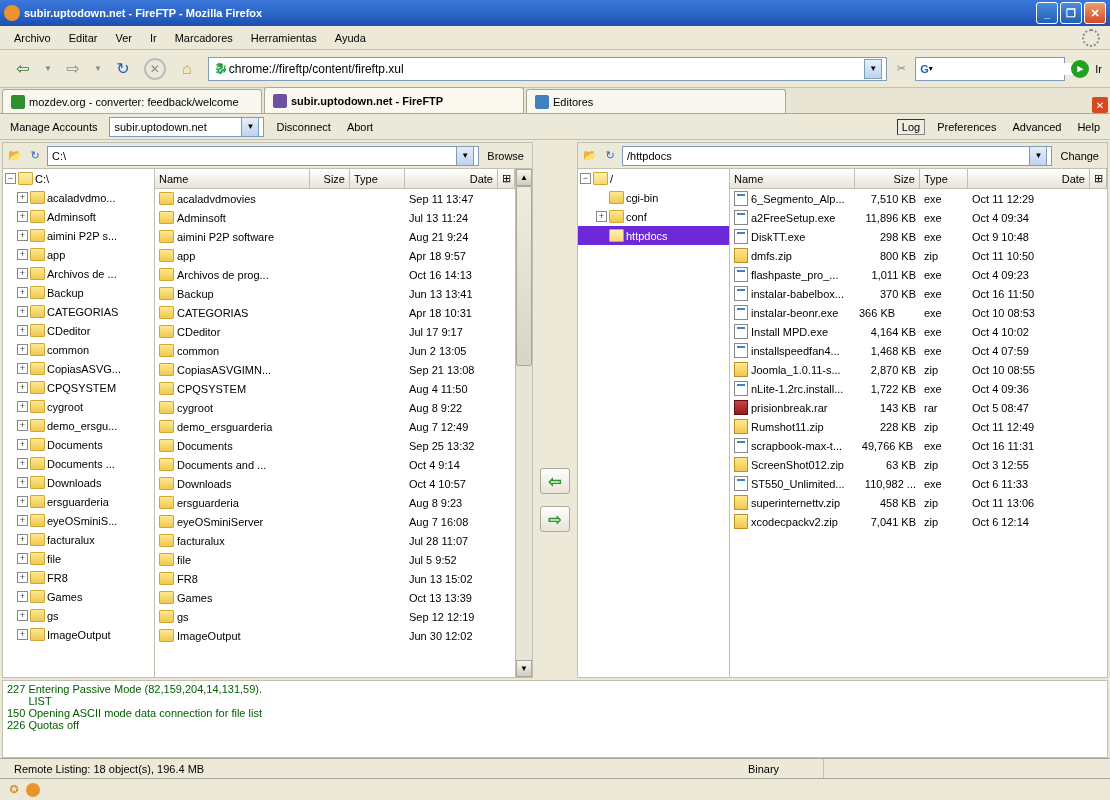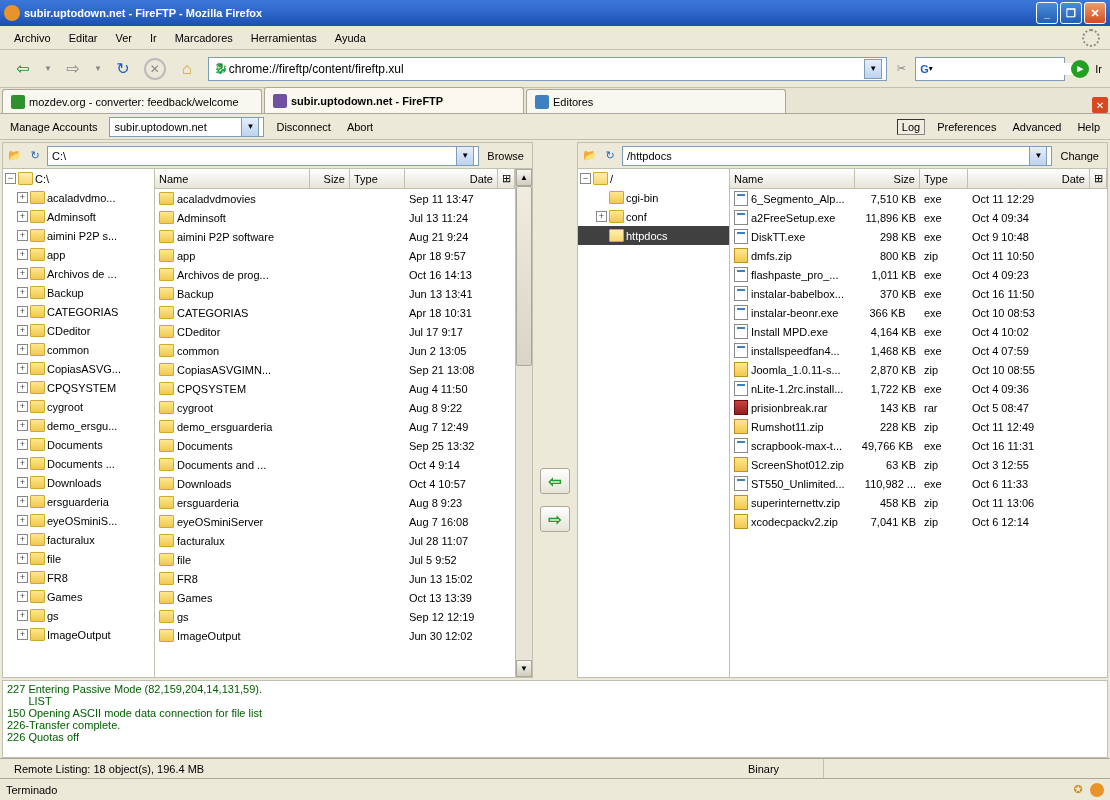--- a/index.html
+++ b/index.html
@@ -34,21 +34,21 @@
 .account-dd{width:155px;height:20px;background:#fff;border:1px solid #7e9db9;display:flex;align-items:center;padding:0 4px}
 .link-btn{color:#000;cursor:default;padding:2px 4px}
 .log-btn{border:1px inset #888;padding:1px 4px;background:#f0ece0}
 .panes{flex:1;display:flex;min-height:0}
 .pane{flex:1;display:flex;flex-direction:column;border:1px solid #c0c0b0;margin:2px;min-width:0}
 .path-bar{height:26px;display:flex;align-items:center;padding:2px 4px;gap:4px;border-bottom:1px solid #c0c0b0}
 .path-input{flex:1;height:20px;background:#fff;border:1px solid #7e9db9;display:flex;align-items:center;padding:0 4px}
 .pane-body{flex:1;display:flex;min-height:0}
 .tree{width:152px;border-right:1px solid #c0c0b0;overflow:hidden;background:#fff}
 .tree-row{height:19px;display:flex;align-items:center;padding-left:2px;gap:2px;white-space:nowrap}
-.tree-row.sel{background:#404040;color:#fff}
+.tree-row.sel{background:#6d28d9;color:#fff}
 .expander{width:11px;height:11px;border:1px solid #888;display:flex;align-items:center;justify-content:center;font-size:9px;line-height:1;color:#444;background:#fff;flex-shrink:0}
 .folder-icon{width:15px;height:13px;background:linear-gradient(to bottom,#ffe890,#f0c850);border:1px solid #d0a830;border-radius:1px;flex-shrink:0}
 .folder-icon.open{background:linear-gradient(to bottom,#fff0b0,#f8d870)}
 .file-icon{width:14px;height:15px;background:#fff;border:1px solid #888;flex-shrink:0;position:relative}
 .file-icon::before{content:"";position:absolute;top:2px;left:2px;width:8px;height:2px;background:#4080c0}
 .zip-icon{width:14px;height:15px;background:linear-gradient(to bottom,#ffe890,#f0c850);border:1px solid #c09020;flex-shrink:0}
 .rar-icon{width:14px;height:15px;background:linear-gradient(to bottom,#d04040,#902020);border:1px solid #601010;flex-shrink:0}
 .filelist{flex:1;display:flex;flex-direction:column;background:#fff;min-width:0}
 .fl-header{height:20px;display:flex;background:linear-gradient(to bottom,#fff,#e8e4d8);border-bottom:1px solid #c0c0b0}
 .fl-header>div{border-right:1px solid #c0c0b0;padding:2px 4px;display:flex;align-items:center}
@@ -623,21 +623,21 @@
               </div>
               <div style="width:65px;text-align:right">370 KB</div>
               <div style="width:48px">exe</div>
               <div style="flex:1">Oct 16 11:50</div>
             </div>
             <div class="fl-row">
               <div class="col-name" style="width:125px">
                 <div class="file-icon"></div>
                 <span>instalar-beonr.exe</span>
               </div>
-              <div style="width:65px;text-align:center">366 KB</div>
+              <div style="width:65px;text-align:left">366 KB</div>
               <div style="width:48px">exe</div>
               <div style="flex:1">Oct 10 08:53</div>
             </div>
             <div class="fl-row">
               <div class="col-name" style="width:125px">
                 <div class="file-icon"></div>
                 <span>Install MPD.exe</span>
               </div>
               <div style="width:65px;text-align:right">4,164 KB</div>
               <div style="width:48px">exe</div>
@@ -736,27 +736,25 @@
           </div>
       </div>
     </div>
   </div>
 </div>
 
 <div class="log-area" id="log-area">
     <div class="log-line">227 Entering Passive Mode (82,159,204,14,131,59).</div>
     <div class="log-line">       LIST</div>
     <div class="log-line">150 Opening ASCII mode data connection for file list</div>
-    <div class="log-line">226-Transfer complete.</div>
     <div class="log-line">226 Quotas off</div>
   </div>
 
 <div class="statusbar">
   <div style="flex:1;border:none">Remote Listing: 18 object(s), 196.4 MB</div>
   <div style="width:120px;justify-content:center">Binary</div>
   <div style="width:280px;border:none"></div>
 </div>
 
 <div class="ff-status">
-  <span style="flex:1">Terminado</span>
   <div class="sm-icon" style="color:#d09020">✪</div>
   <div class="sm-icon" style="background:#e8942a;border-radius:50%;width:14px;height:14px;margin-left:4px"></div>
 </div>
 
 </body></html>

